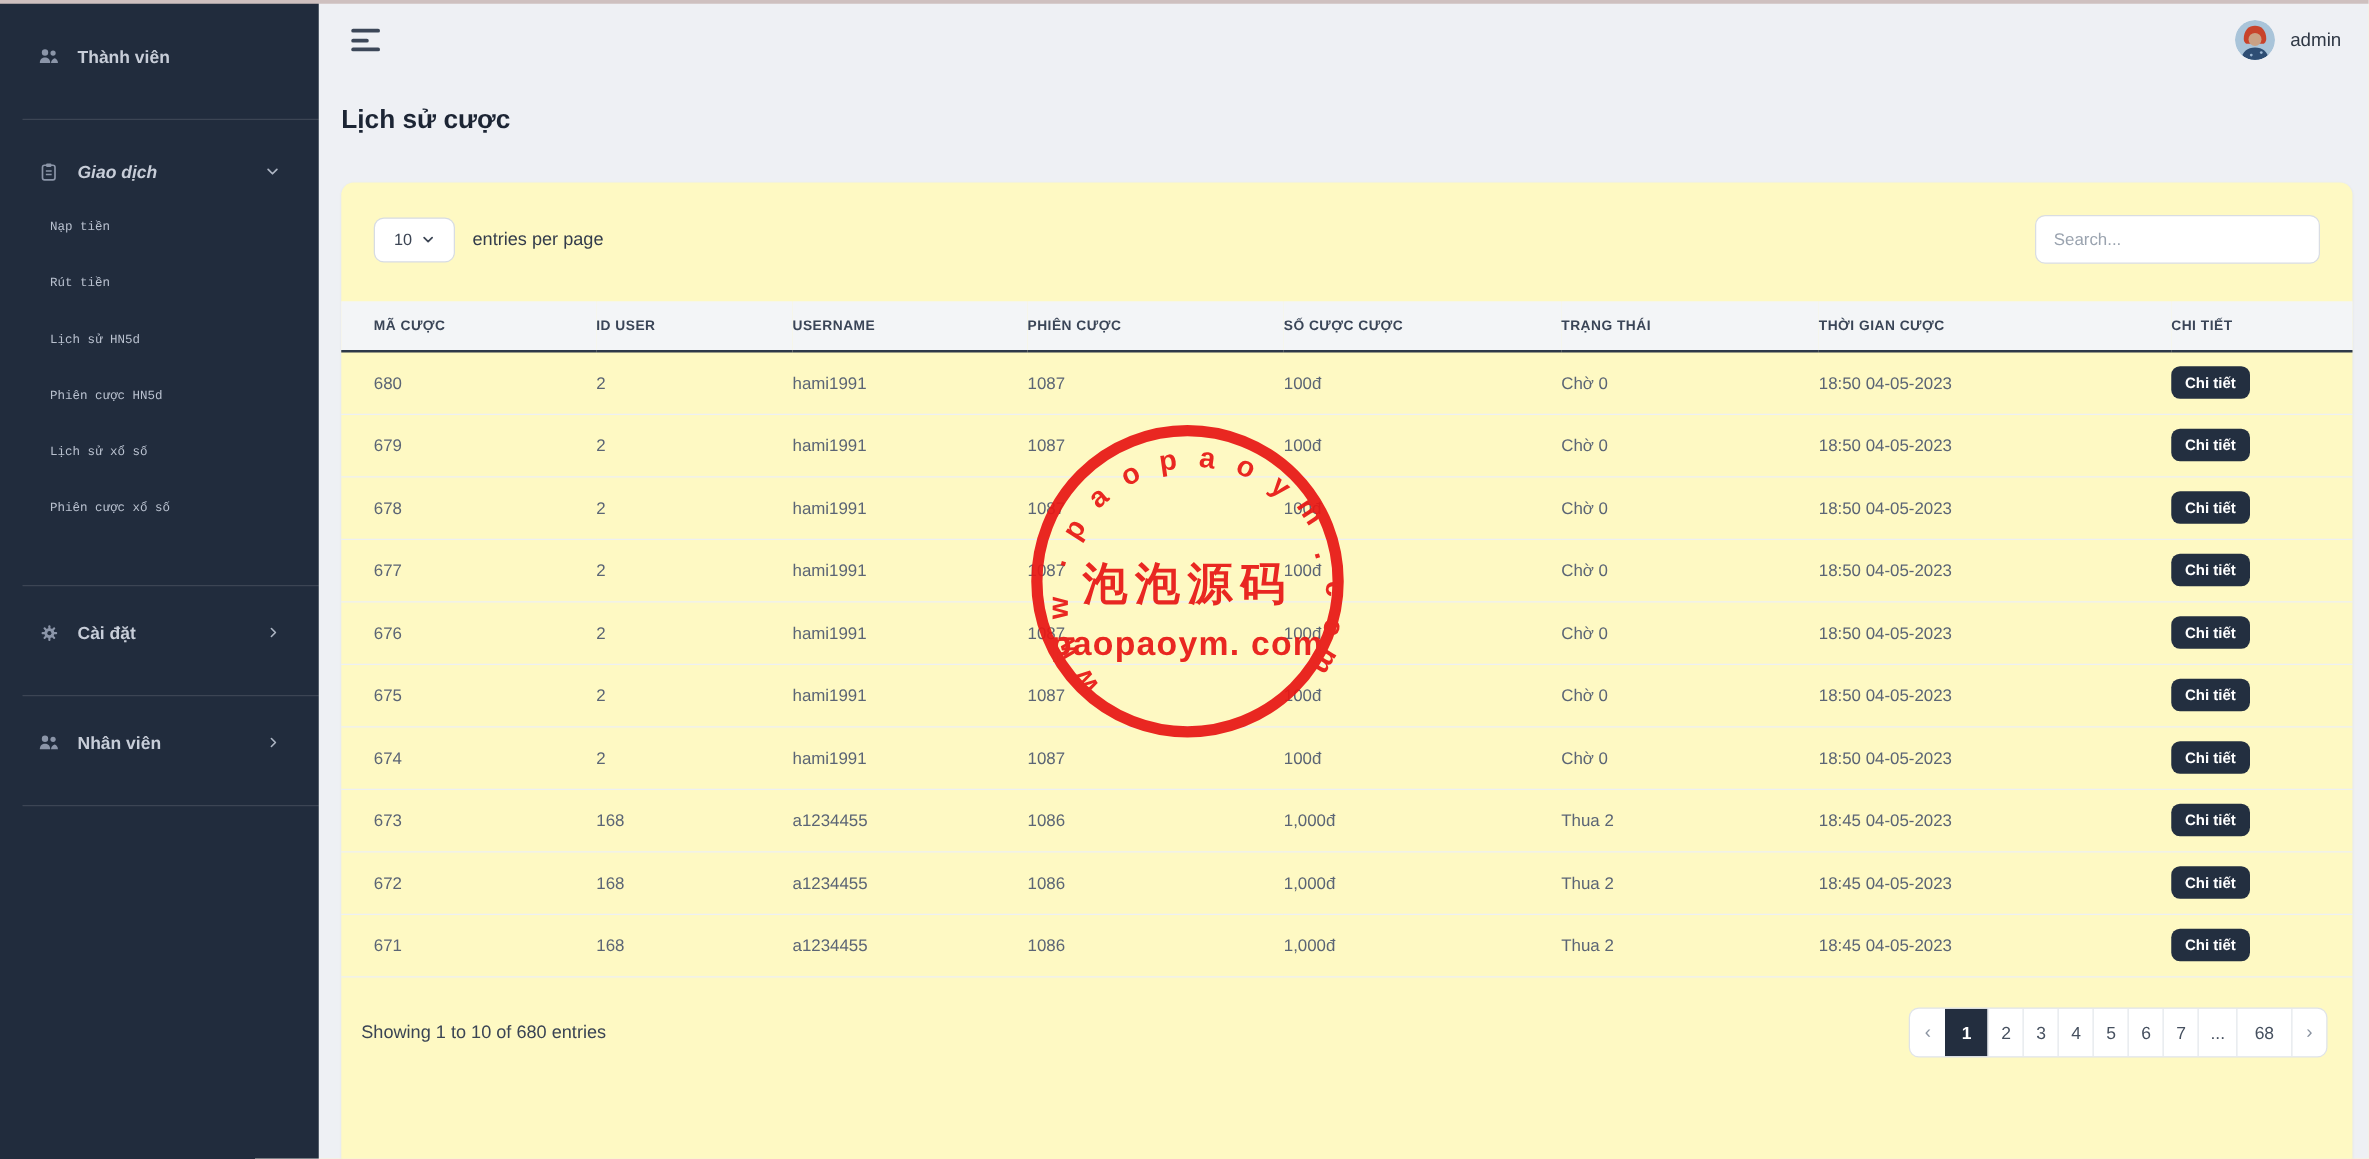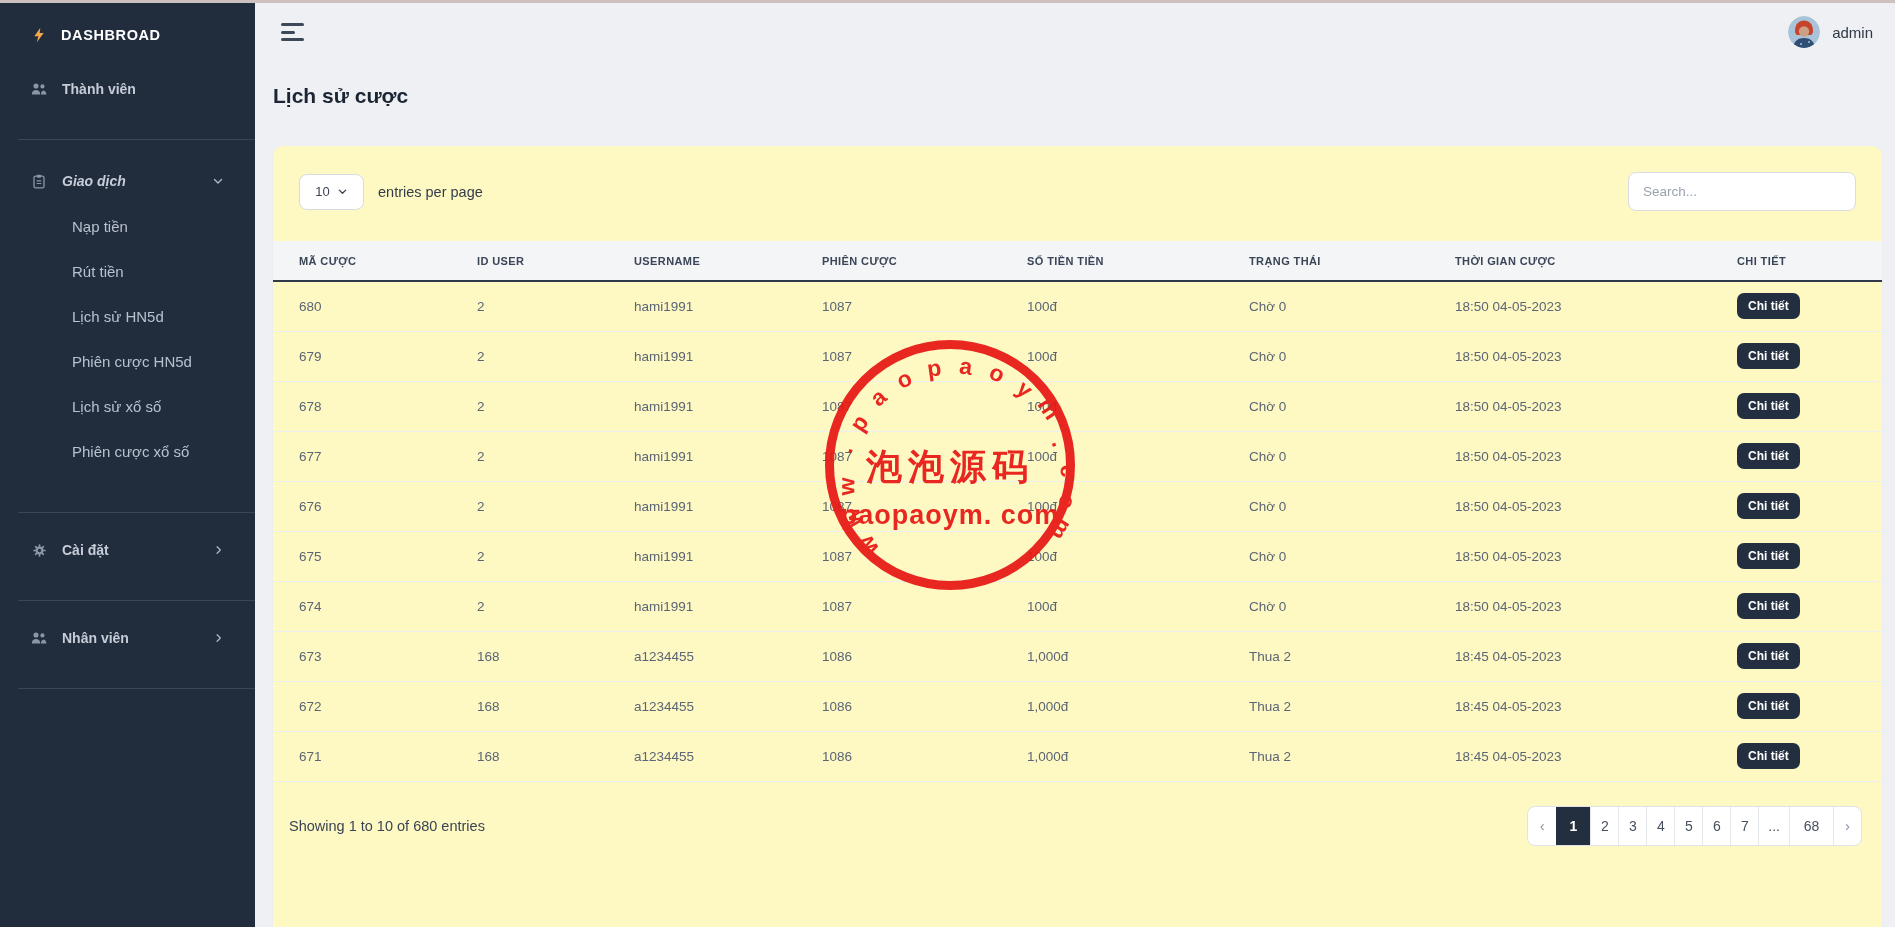--- a/index.html
+++ b/index.html
@@ -9,21 +9,21 @@
     background:#eef0f4; color:#39414f; position:relative;
   }
   .top-strip{position:absolute;top:0;left:0;right:0;height:3px;background:#cec0bf;z-index:99;}
 
   
   .sidebar{position:absolute;left:0;top:0;bottom:0;width:255px;background:#212c3d;z-index:5;}
   .brand{display:flex;align-items:center;gap:13px;padding:26px 0 0 30px;}
   .brand-label{color:#ffffff;font-weight:bold;font-size:14.5px;letter-spacing:.6px;}
   .side-item{display:flex;align-items:center;gap:14px;height:46px;padding:0 28px 0 30px;color:#c7cdd8;font-size:14px;font-weight:600;cursor:pointer;}
   .side-item .chev{margin-left:auto;}
-  .sub-item{display:flex;align-items:center;height:45px;padding-left:72px;color:#b9c1cf;font-size:15px;cursor:pointer;}
+  .sub-item{display:flex;align-items:center;height:45px;padding-left:40px;color:#b9c1cf;font-size:10px;cursor:pointer;font-family:Liberation Mono, monospace;}
   .divider{height:1px;background:rgba(255,255,255,.12);margin-left:18px;}
   .mt22{margin-top:22px;} .mt18{margin-top:18px;font-style:italic;} .mt38{margin-top:38px;}
   .mt14{margin-top:14px;} .mt27{margin-top:27px;}
   .icon{display:inline-flex;align-items:center;justify-content:center;width:18px;}
 
   
   .main{position:absolute;left:255px;top:0;right:0;bottom:0;}
   .topbar{height:64px;display:flex;align-items:center;padding:0 22px 0 26px;}
   .hamburger{width:23px;cursor:pointer;}
   .hamburger .bar{height:3px;background:#3c4758;border-radius:2px;margin-bottom:4.5px;}
@@ -76,28 +76,20 @@
          font-size:36px;font-weight:bold;letter-spacing:6px;}
   .wm-bottom{position:absolute;left:0;right:0;top:160px;text-align:center;color:#e81815;
              font-size:27px;font-weight:bold;letter-spacing:1px;}
 </style>
 </head>
 <body>
 
 <div class="top-strip"></div>
 
 <div class="sidebar">
-  <div class="brand">
-    <span class="icon">
-      <svg width="16" height="18" viewBox="0 0 24 24">
-          <path d="M14 1 L5 14 h6 l-2.2 9 L19 9 h-6 z" fill="#f5a54c"></path>
-        </svg>
-    </span>
-    <span class="brand-label">DASHBROAD</span>
-  </div>
 
   <div class="side-item mt22">
     <span class="icon">
       <svg width="18" height="18" viewBox="0 0 24 24" fill="#8b95a8">
           <circle cx="8" cy="8" r="3.4"></circle>
           <circle cx="16.6" cy="8.6" r="2.8"></circle>
           <path d="M2.5 18.5c0-3.2 2.6-5.3 5.5-5.3s5.5 2.1 5.5 5.3v.8h-11z"></path>
           <path d="M14.4 19.3c.2-2.7 1.7-4.6 3.8-5.2 2.1.5 3.6 2.5 3.6 5v.2h-7.4z"></path>
         </svg>
     </span>
@@ -238,21 +230,21 @@
           <col style="width:206px">
           <col style="width:282px">
           <col>
       </colgroup>
       <thead>
           <tr id="table-head-row">
             <th>MÃ CƯỢC</th>
             <th>ID USER</th>
             <th>USERNAME</th>
             <th>PHIÊN CƯỢC</th>
-            <th>SỐ TIỀN TIỀN</th>
+            <th>SỐ CƯỢC CƯỢC</th>
             <th>TRẠNG THÁI</th>
             <th>THỜI GIAN CƯỢC</th>
             <th>CHI TIẾT</th>
           </tr>
         </thead>
       <tbody id="table-body">
           <tr>
             <td>680</td>
             <td>2</td>
             <td>hami1991</td>

